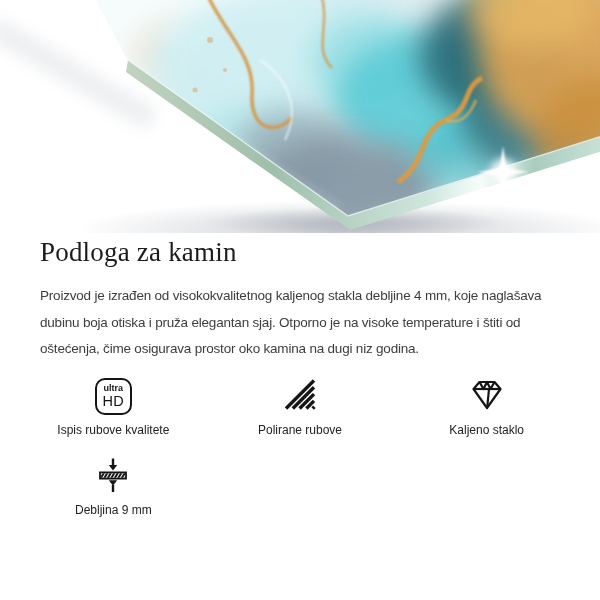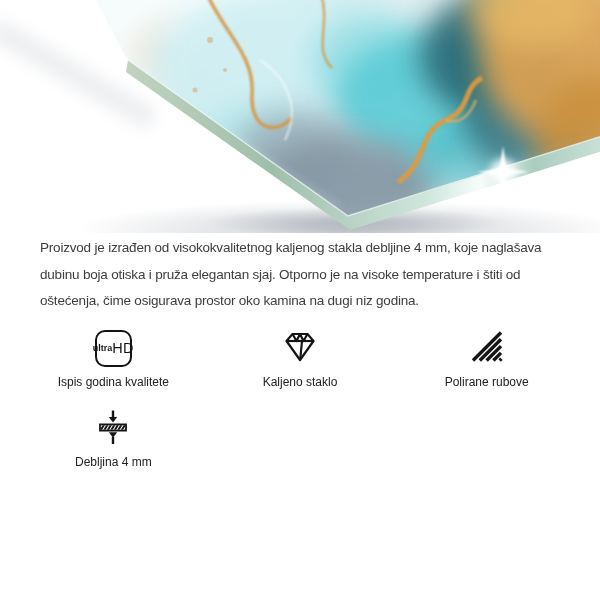--- a/index.html
+++ b/index.html
@@ -3,28 +3,28 @@
 <meta charset="utf-8">
 <style>
   html,body{margin:0;padding:0;background:#fff;}
   .page{position:relative;width:600px;height:600px;background:#fff;overflow:hidden;
         font-family:"Liberation Sans","DejaVu Sans",sans-serif;}
   .hero{position:relative;height:233px;}
   .hero svg{display:block;}
   .content{padding:0 40px;}
   .title{font-family:"Liberation Serif","DejaVu Serif",serif;font-size:27px;line-height:34px;
          color:#1c1c1c;margin-top:2px;font-weight:400;letter-spacing:.2px;}
-  .desc{margin-top:2px;font-size:13.5px;line-height:26.5px;color:#3d3d3d;
+  .desc{margin-top:14px;font-size:13.5px;line-height:26.5px;color:#3d3d3d;
         max-width:552px;letter-spacing:-0.2px;}
   .features{display:grid;grid-template-columns:1fr 1fr 1fr;row-gap:16px;margin:10px -20px 0;}
   .feature{display:flex;flex-direction:column;align-items:center;}
   .fi{height:42px;display:flex;align-items:flex-end;justify-content:center;}
   .flabel{margin-top:8px;font-size:12px;color:#222;white-space:nowrap;}
   .uhd{box-sizing:border-box;width:37px;height:37px;border:2.5px solid #151515;border-radius:10px;
-       display:flex;flex-direction:row;align-items:center;justify-content:center;line-height:1;background:#fff;}
+       display:flex;flex-direction:column;align-items:center;justify-content:center;line-height:1;background:#fff;}
   .uhd .t{font-size:9px;font-weight:700;color:#151515;}
   .uhd .b{font-size:14.5px;font-weight:400;color:#151515;margin-top:1px;letter-spacing:.3px;}
   .ico{stroke:#151515;fill:none;stroke-width:2.2;}
 </style>
 </head>
 <body>
 
 <div class="page">
 
   <div class="hero">
@@ -103,61 +103,62 @@
         <circle r="13" fill="#ffffff" opacity="0.9" filter="url(#b4)"></circle>
         <line x1="-44" y1="0" x2="44" y2="0" stroke="#ffffff" stroke-width="1.6" opacity="0.75" filter="url(#b1)"></line>
         <line x1="0" y1="-30" x2="0" y2="30" stroke="#ffffff" stroke-width="1.6" opacity="0.75" filter="url(#b1)"></line>
         <path d="M0,-26 L3.5,-3.5 L26,0 L3.5,3.5 L0,26 L-3.5,3.5 L-26,0 L-3.5,-3.5 Z" fill="#ffffff" opacity="0.95" filter="url(#b1)"></path>
       </g>
     </svg>
   </div>
 
   <div class="content">
     <h1 class="title" style="margin:2px 0 0;">
+      <div>Podloga za kamin</div>
     </h1>
 
     <p class="desc" style="margin-bottom:0;">Proizvod je izrađen od visokokvalitetnog kaljenog stakla debljine 4 mm, koje naglašava dubinu boja otiska i pruža elegantan sjaj. Otporno je na visoke temperature i štiti od oštećenja, čime osigurava prostor oko kamina na dugi niz godina.</p>
 
     <div class="features">
 
 
       <div class="feature">
         <div class="fi">
           <div class="uhd">
             <span class="t">ultra</span>
             <span class="b">HD</span>
           </div>
         </div>
-        <div class="flabel">Ispis godina kvalitete</div>
+        <div class="flabel">Ispis rubove kvalitete</div>
       </div>
 
-
-      <div class="feature">
-        <div class="fi">
-          <svg width="40" height="40" viewBox="0 0 40 40" class="ico" stroke-width="1.8" stroke-linejoin="round">
-            <polygon points="12.5,7 27.5,7 33.5,14 20,33 6.5,14"></polygon>
-            <line x1="6.5" y1="14" x2="33.5" y2="14"></line>
-            <polyline points="12.5,7 16.5,14 20,7 23.5,14 27.5,7"></polyline>
-            <line x1="22" y1="14" x2="20.3" y2="31.5"></line>
-          </svg>
-        </div>
-        <div class="flabel">Kaljeno staklo</div>
-      </div>
 
       <div class="feature">
         <div class="fi">
           <svg width="40" height="40" viewBox="0 0 40 40" stroke="#151515" stroke-width="3.4" stroke-linecap="butt">
             <line x1="6" y1="33.5" x2="34" y2="5.5"></line>
             <line x1="12.8" y1="33.5" x2="34" y2="12.3"></line>
             <line x1="19.6" y1="33.5" x2="34" y2="19.1"></line>
             <line x1="26.4" y1="33.5" x2="34" y2="25.9"></line>
             <line x1="32.6" y1="33.5" x2="34.4" y2="31.7"></line>
           </svg>
         </div>
         <div class="flabel">Polirane rubove</div>
+      </div>
+
+      <div class="feature">
+        <div class="fi">
+          <svg width="40" height="40" viewBox="0 0 40 40" class="ico" stroke-width="1.8" stroke-linejoin="round">
+            <polygon points="12.5,7 27.5,7 33.5,14 20,33 6.5,14"></polygon>
+            <line x1="6.5" y1="14" x2="33.5" y2="14"></line>
+            <polyline points="12.5,7 16.5,14 20,7 23.5,14 27.5,7"></polyline>
+            <line x1="22" y1="14" x2="20.3" y2="31.5"></line>
+          </svg>
+        </div>
+        <div class="flabel">Kaljeno staklo</div>
       </div>
 
       <div class="feature">
         <div class="fi">
           <svg width="40" height="40" viewBox="0 0 40 40">
             <defs>
                 <clipPath id="barClip">
                   <rect x="7.9" y="18.3" width="24.2" height="4.4"></rect>
                 </clipPath>
               </defs>
@@ -171,18 +172,18 @@
                 <line x1="24.5" y1="24.5" x2="29.5" y2="16"></line>
               <line x1="28" y1="24.5" x2="33" y2="16"></line>
                 <line x1="31.5" y1="24.5" x2="36.5" y2="16"></line>
             </g>
             <line x1="20" y1="3.5" x2="20" y2="10.5" stroke="#151515" stroke-width="2.4"></line>
             <polygon points="15.8,10 24.2,10 20,15.4" fill="#151515"></polygon>
             <line x1="20" y1="37" x2="20" y2="30" stroke="#151515" stroke-width="2.4"></line>
             <polygon points="15.8,30.7 24.2,30.7 20,25.3" fill="#151515" transform="rotate(180 20 28)"></polygon>
           </svg>
         </div>
-        <div class="flabel">Debljina 4 mm</div>
+        <div class="flabel">Debljina 9 mm</div>
       </div>
 
     </div>
   </div>
 </div>
 
 </body></html>

